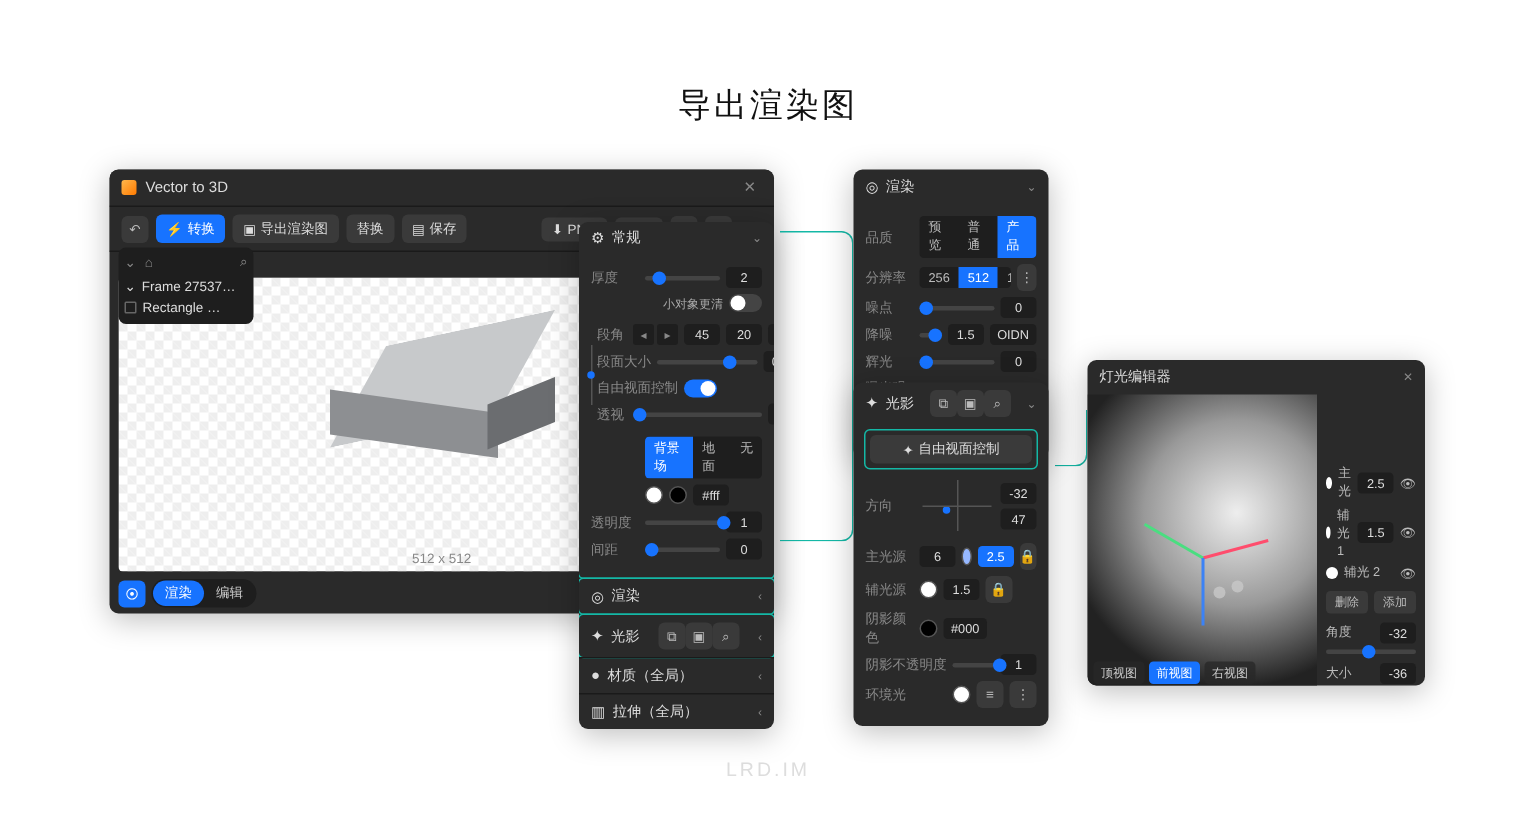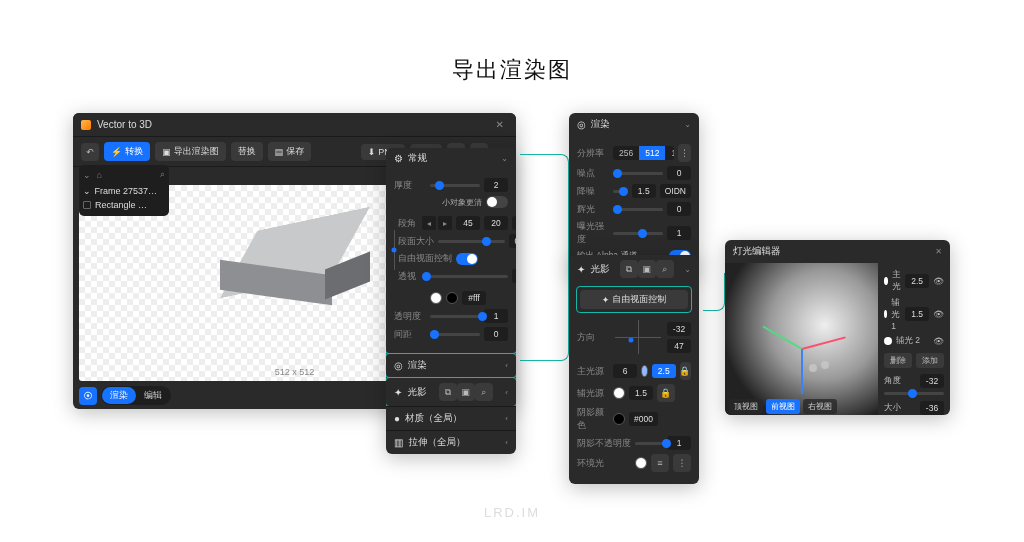--- a/index.html
+++ b/index.html
@@ -59,39 +59,39 @@
 .cross::before { left:50%; top:0; bottom:0; width:1px;}
 .cross::after { top:50%; left:0; right:0; height:1px;}
 .cross .dot { position:absolute; width:5px; height:5px; background:#1773ff; border-radius:50%; transform:translate(-50%,-50%);}
 .swatch { width:12px; height:12px; border-radius:50%; border:1px solid #555;}
 .arrow-row { display:flex; align-items:center; gap:2px;}
 .arrow-row .ab { width:14px; height:14px; background:#1e1e1e; display:flex;align-items:center;justify-content:center; color:#888; font-size:8px; border-radius:2px; cursor:pointer;}
 .hl { border:1.5px solid #14b8a6; border-radius:4px; margin:-1px;}
 
 .render-pop { left:569px; top:113px; width:130px; }
 .lighting-pop { left:569px; top:255px; width:130px; }
-.light-edit { left:725px; top:240px; width:225px; height:175px;}
+.light-edit { left:725px; top:240px; width:225px; height:217px;}
 
 .connector { position:absolute; border:1.5px solid #14b8a6; border-left:none; pointer-events:none;}
 .conn1 { left:520px; top:154px; width:49px; height:190px; border-bottom:none; border-radius:0 8px 0 0;}
 .conn2 { left:520px; top:295px; width:49px; height:66px; border-top:none; border-radius:0 0 8px 0;}
 .conn3 { left:703px; top:273px; width:22px; height:38px; border-top:none; border-radius:0 0 8px 0;}
 
 .le-body { display:flex; height:calc(100% - 20px);}
 .le-view { flex:1; position:relative; background:radial-gradient(circle at 65% 40%, #eee 0%, #999 40%, #222 75%); overflow:hidden;}
 .le-axis { position:absolute; left:50%; top:55%;}
 .le-axis div { position:absolute; width:45px; height:2px; transform-origin:left center;}
 .ax-r { background:#ff4d6d; transform:rotate(-15deg);}
 .ax-g { background:#4ade80; transform:rotate(-150deg);}
 .ax-b { background:#3b82f6; transform:rotate(90deg);}
 .le-sphere { position:absolute; width:8px;height:8px; border-radius:50%; background:rgba(200,200,200,.8);}
 .le-tabs { position:absolute; left:4px; bottom:4px; display:flex; gap:3px;}
 .le-tabs span { background:rgba(40,40,40,.8); padding:2px 5px; border-radius:3px; font-size:8px; color:#ccc; cursor:pointer;}
 .le-tabs .on{background:#1773ff;color:#fff;}
-.le-side { width:72px; padding:6px; font-size:8.5px; color:#bbb;}
+.le-side { width:72px; padding:6px; font-size:8.5px; color:#bbb;margin-top:41px;}
 .le-side .lrow { display:flex; align-items:center; gap:4px; margin-bottom:4px;}
 .le-side .dot { width:8px;height:8px;border-radius:50%; background:#fff;}
 .mini-actions { display:flex; gap:4px; margin:6px 0;}
 .mini-actions span { flex:1; background:#3a3a3a; text-align:center; padding:2px 0; border-radius:3px; font-size:8px; cursor:pointer;}
 </style>
 </head>
 <body>
 
 <div class="title">导出渲染图</div>
 <div class="watermark">LRD.IM</div>
@@ -213,20 +213,28 @@
               <span class="lbl" style="flex:0 0 20px">透视</span>
               <div class="slider">
                 <div class="thumb" style="left:0%"></div>
               </div>
               <span class="num">0</span>
             </div>
         </div>
       </div>
       <div class="row">
           <span class="lbl"></span>
+          <div class="seg2">
+            <span class="on">背景场</span>
+            <span>地面</span>
+            <span>无</span>
+          </div>
+        </div>
+      <div class="row">
+          <span class="lbl"></span>
           <span class="swatch" style="background:#fff"></span>
           <span class="swatch" style="background:#000"></span>
           <span class="num">#fff</span>
         </div>
       <div class="row">
           <span class="lbl">透明度</span>
           <div class="slider">
             <div class="thumb" style="left:95%"></div>
           </div>
           <span class="num">1</span>
@@ -278,20 +286,28 @@
 <div class="connector conn3"></div>
 
 <div class="panel render-pop">
   <div class="sec-hdr">
       <span class="ico">◎</span>
       <span>渲染</span>
       <span class="chev">⌄</span>
     </div>
   <div class="sec-body">
     <div class="row">
+        <span class="lbl">品质</span>
+        <div class="seg2">
+          <span>预览</span>
+          <span>普通</span>
+          <span class="on">产品</span>
+        </div>
+      </div>
+    <div class="row">
         <span class="lbl">分辨率</span>
         <div class="seg2">
           <span>256</span>
           <span class="on">512</span>
           <span>1024</span>
         </div>
         <span class="ab icobtn">⋮</span>
       </div>
     <div class="row">
         <span class="lbl">噪点</span>

